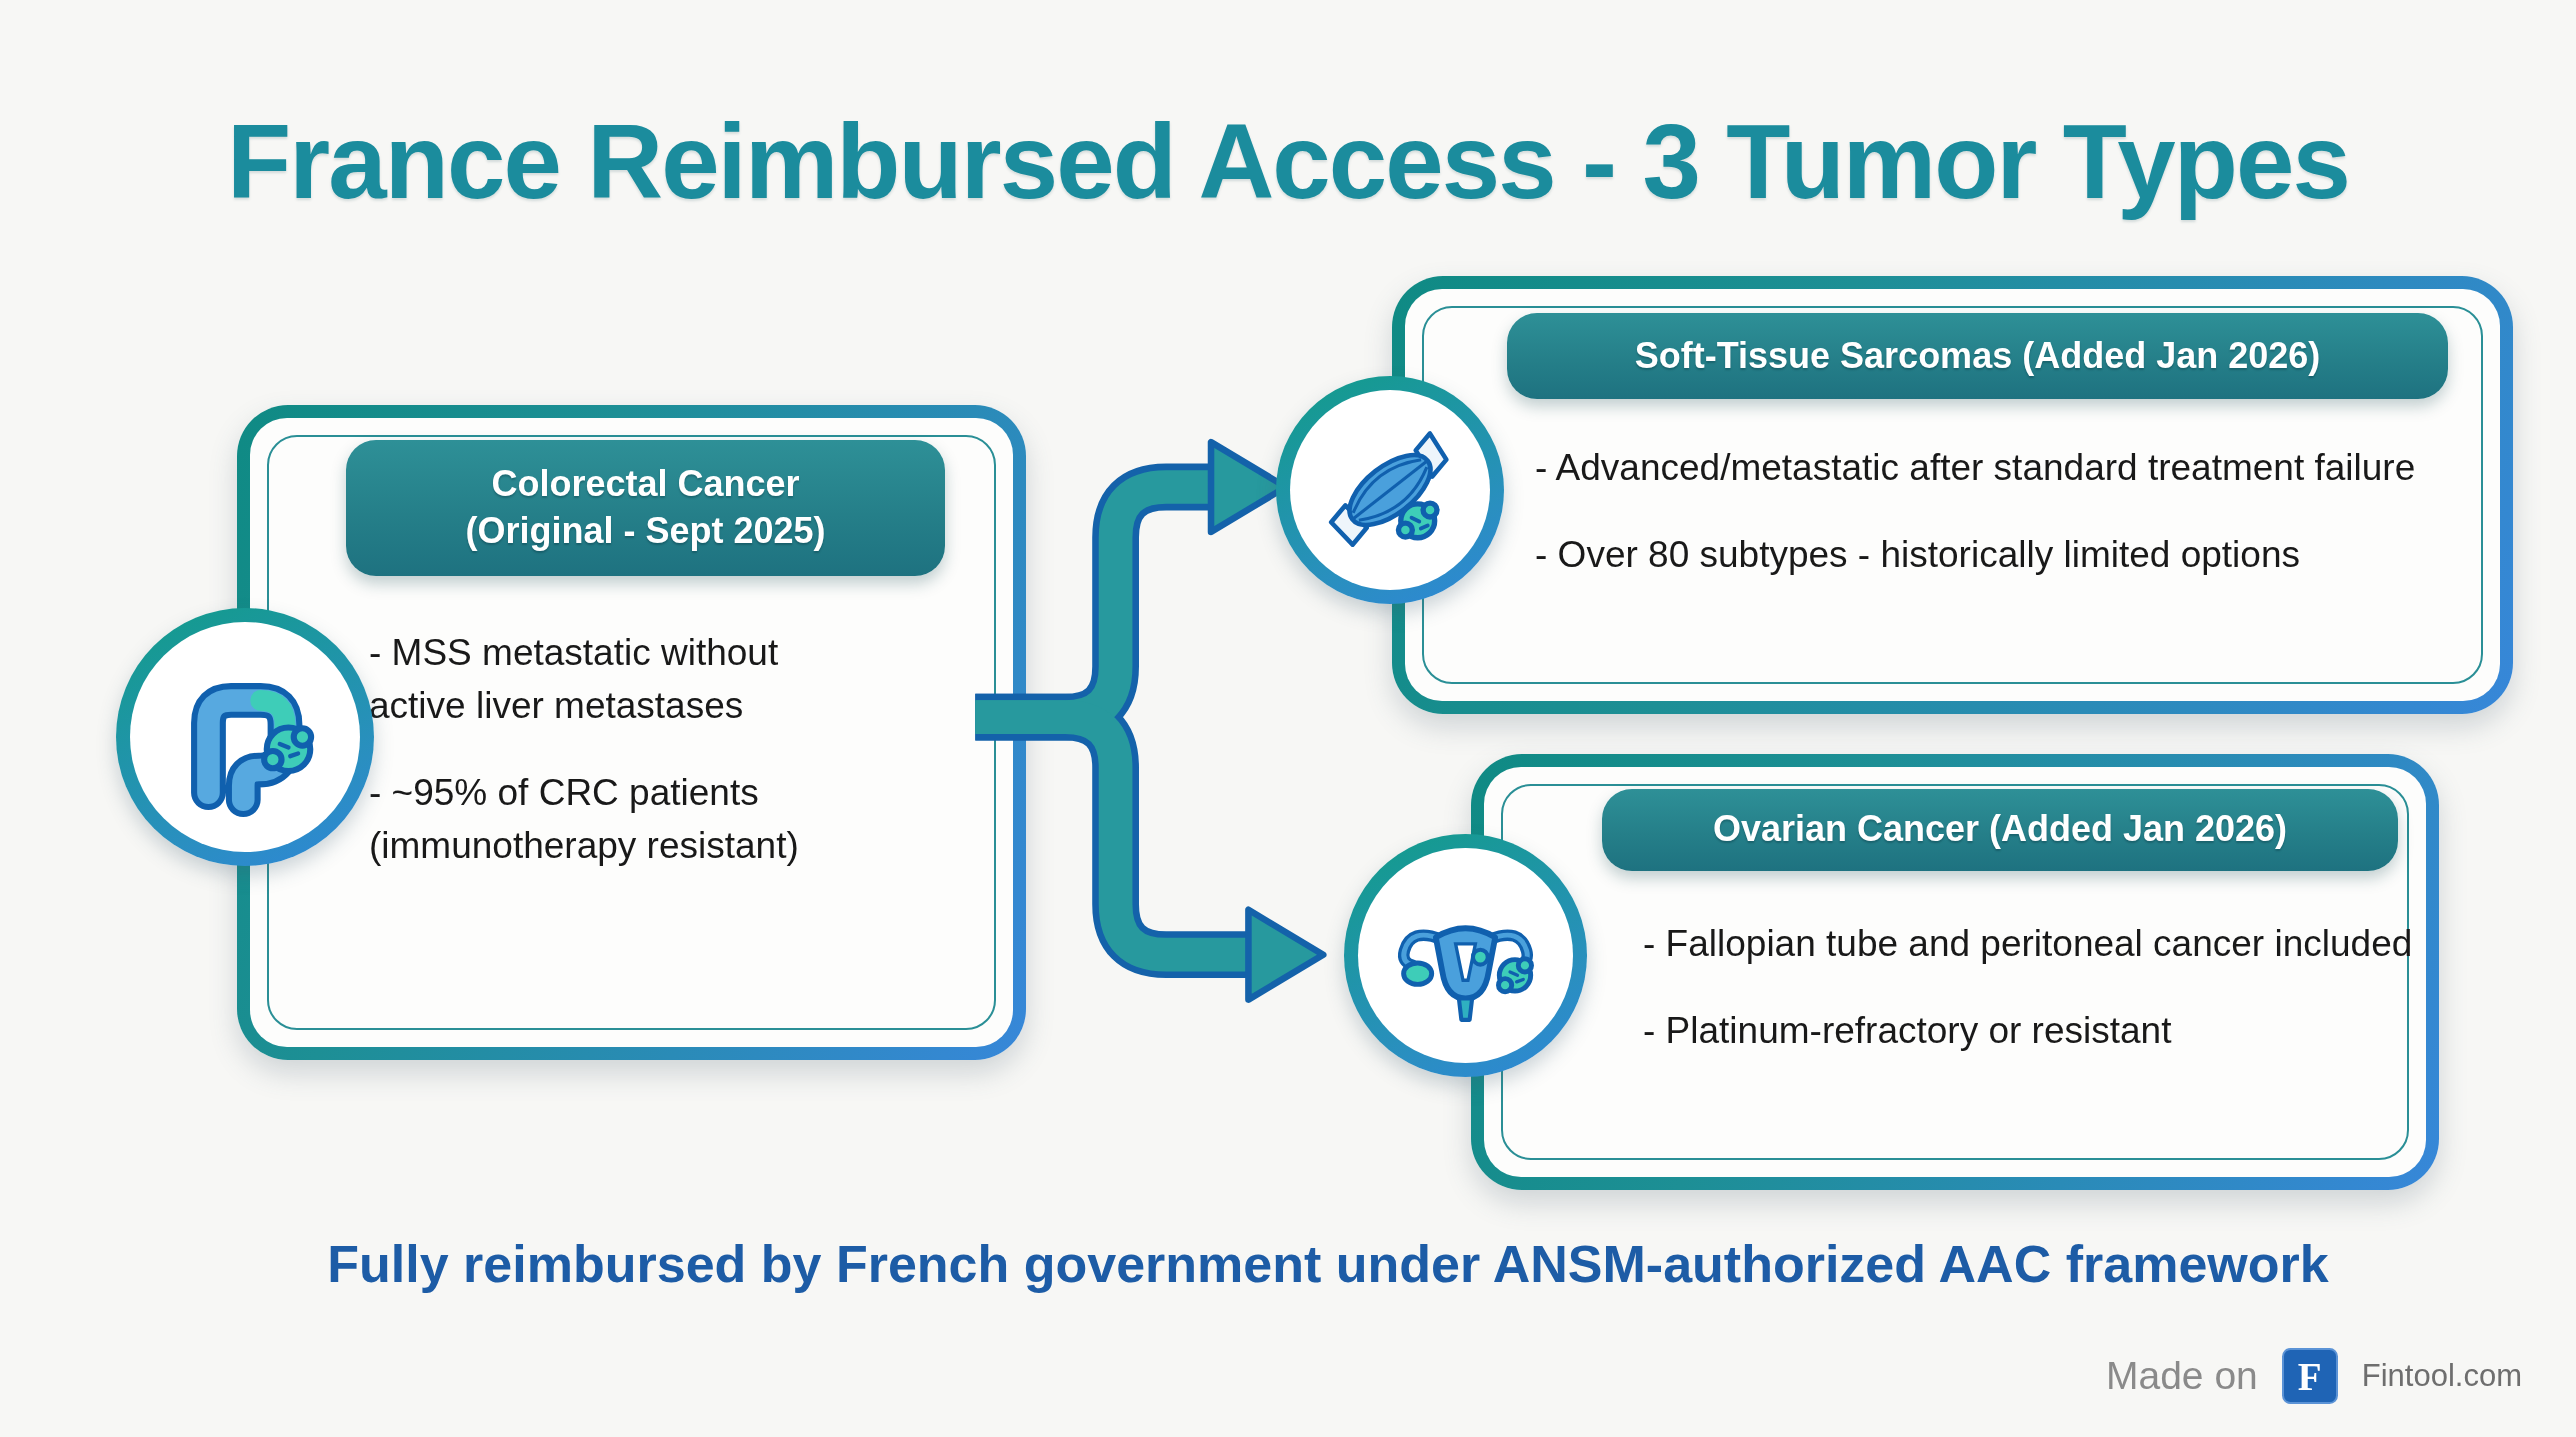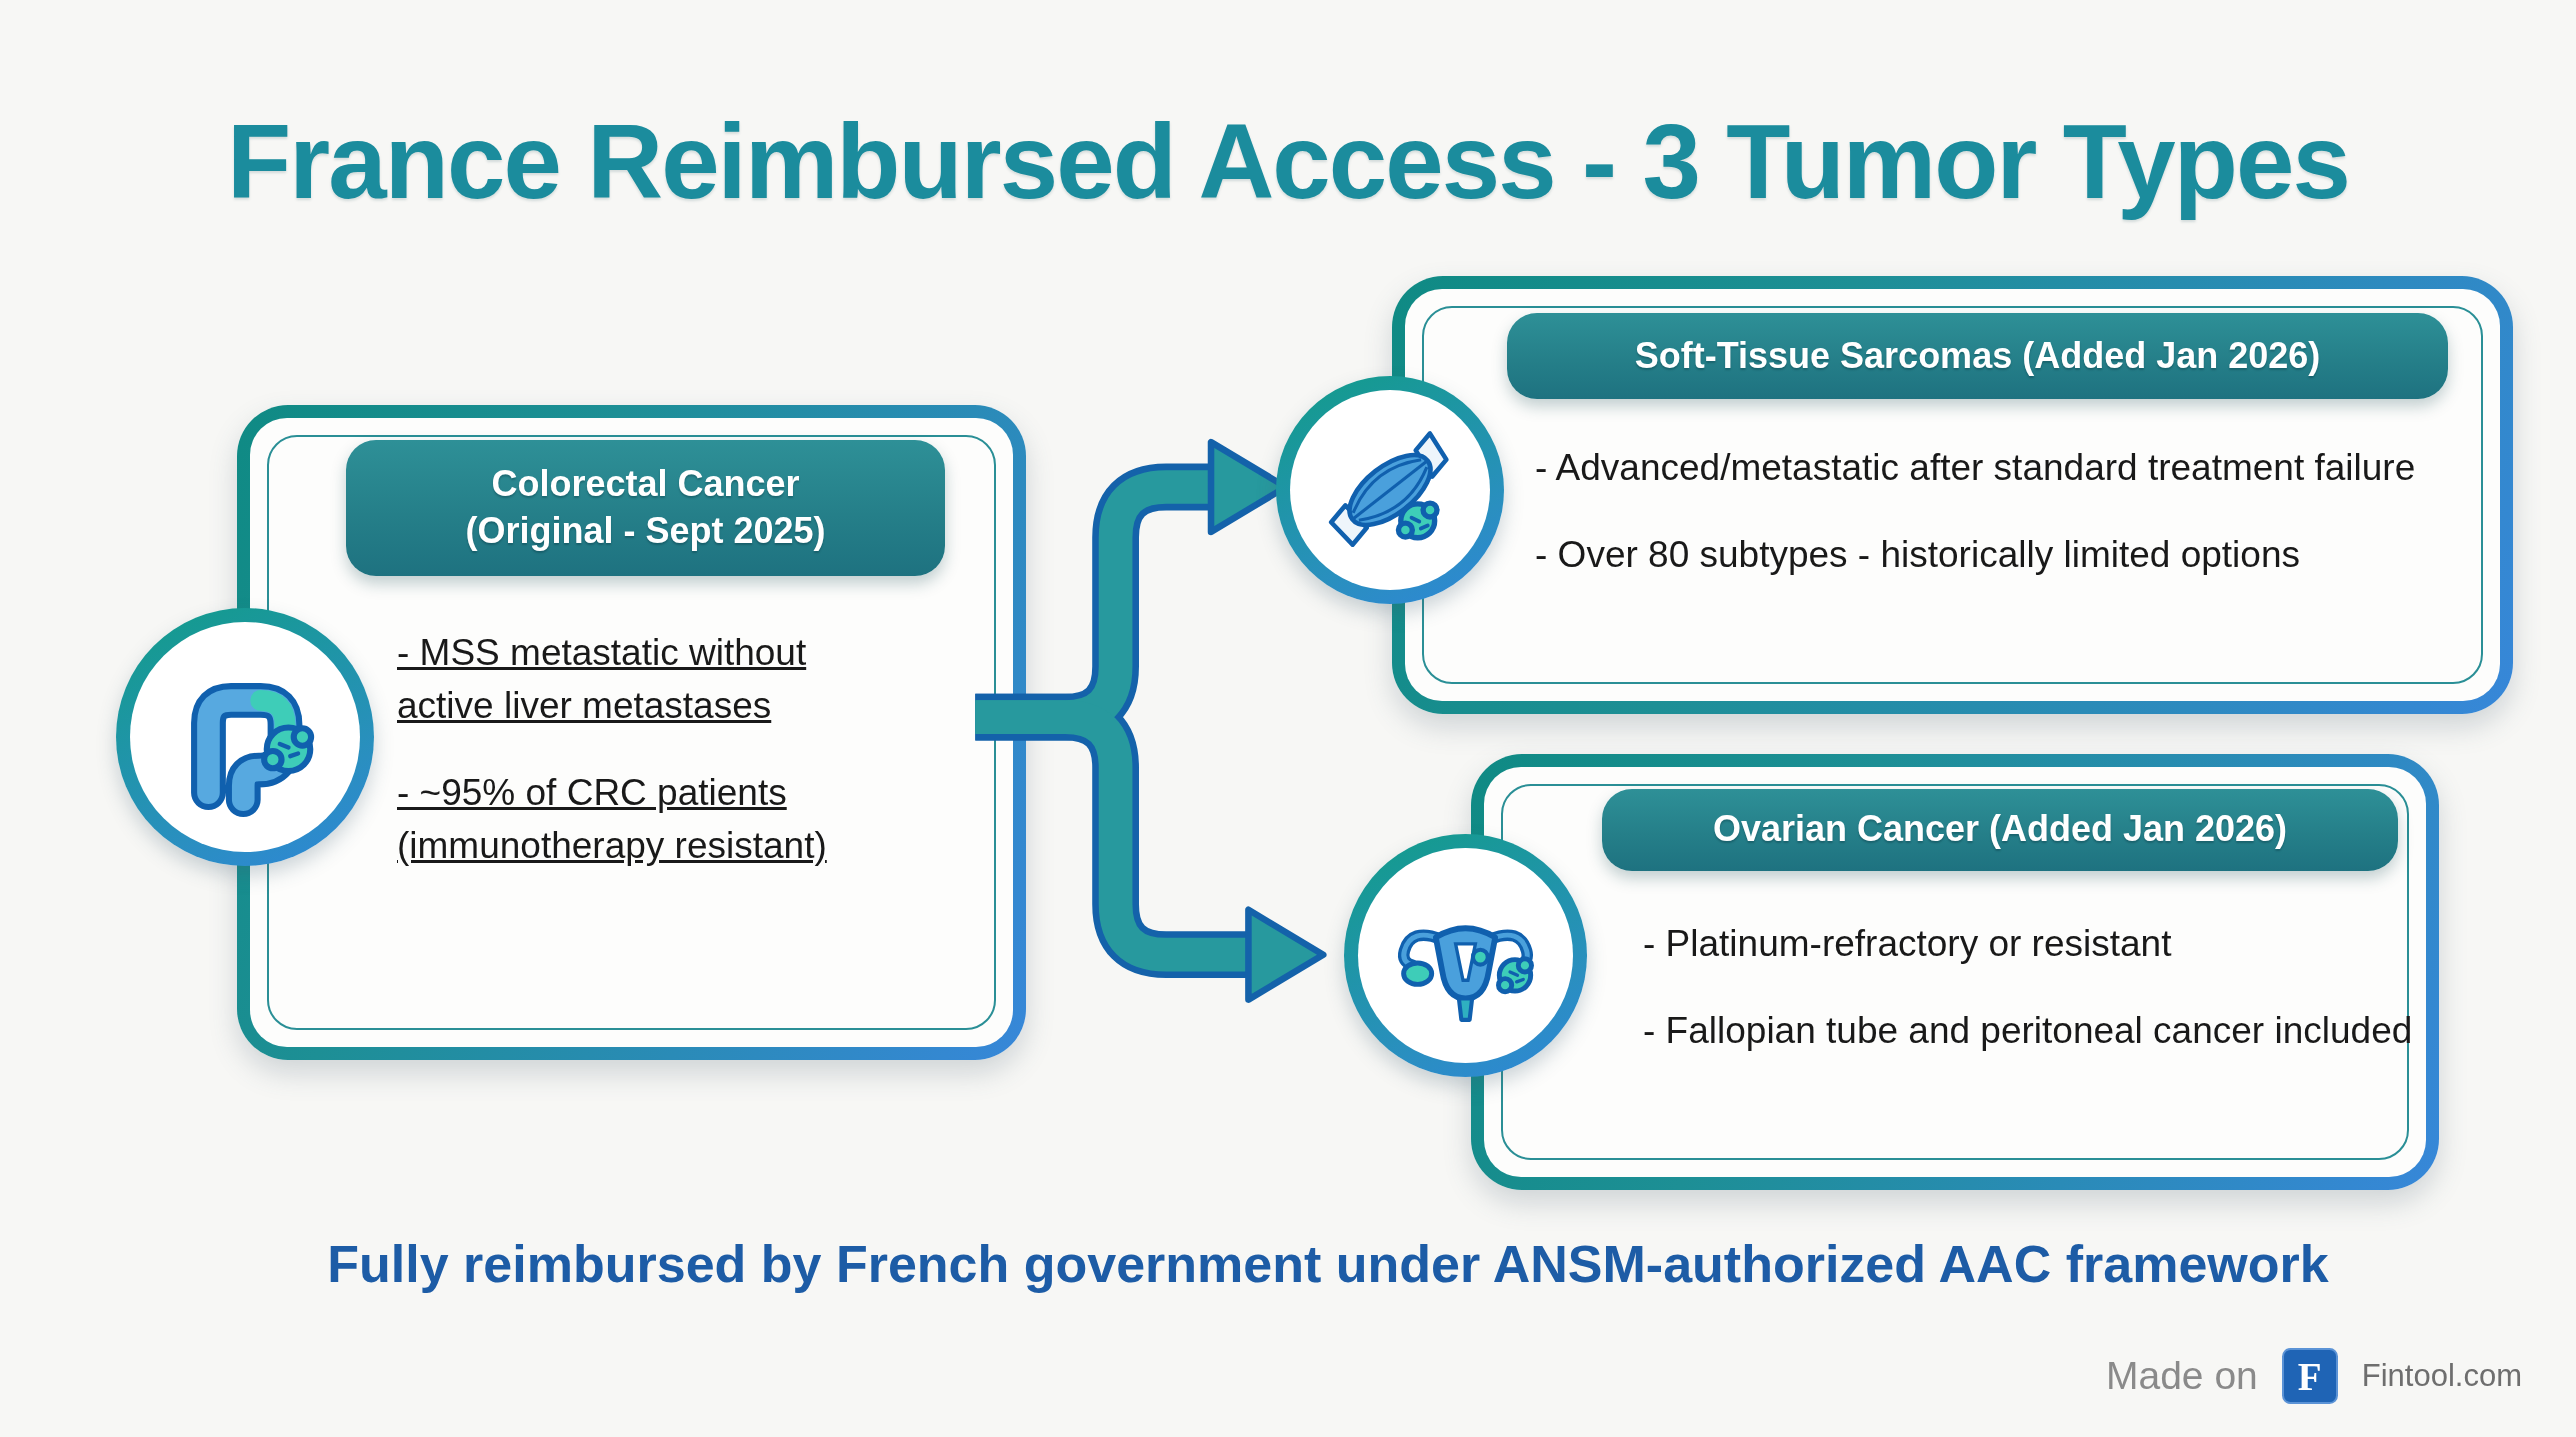--- a/index.html
+++ b/index.html
@@ -40,21 +40,21 @@
     color:#ffffff;font-weight:bold;font-size:36px;line-height:1.28;
     text-align:left;
     text-shadow:0 1.9px 1.9px rgba(0,40,50,.3);
   }
   .bullets{position:absolute;color:#191919;font-size:37px;line-height:53px;}
   .bullets p{margin:0 0 34px 0;}
   .bullets p:last-child{margin-bottom:0;}
   
   .card-colorectal{left:237px;top:405px;width:763px;height:629px;}
   .card-colorectal .pill{left:96px;top:21.5px;width:599px;height:136px;}
-  .card-colorectal .bullets{left:147px;top:208px;width:491px;text-decoration:underline;}
+  .card-colorectal .bullets{left:119px;top:208px;width:491px;}
   .card-sarcoma{left:1392px;top:276px;width:1095px;height:412px;}
   .card-sarcoma .pill{left:102px;top:24px;width:941px;height:86px;}
   .card-sarcoma .bullets{left:130px;top:152px;width:913px;}
   .card-ovarian{left:1471px;top:754px;width:942px;height:410px;}
   .card-ovarian .pill{left:118px;top:21.5px;width:796px;height:82px;}
   .card-ovarian .bullets{left:159px;top:150px;width:782px;}
   
   .badge{
     position:absolute;border-radius:50%;
     background:linear-gradient(155deg,#159a90 10%,#2a8fc0 70%,#2f86d8 100%);
@@ -122,22 +122,22 @@
     </div>
   </div>
 
   <div class="card card-ovarian">
     <div class="card-inner">
       <div class="inner-line"></div>
       <div class="pill">
         <span>Ovarian Cancer (Added Jan 2026)</span>
       </div>
       <div class="bullets">
+        <p>- Fallopian tube and peritoneal cancer included</p>
         <p>- Platinum-refractory or resistant</p>
-        <p>- Fallopian tube and peritoneal cancer included</p>
       </div>
     </div>
   </div>
 
   <svg class="connector" width="449" height="693" viewBox="1000 390 480 740">
     <g fill="none" stroke="#1462aa" stroke-width="50" stroke-linejoin="round">
       <path d="M 1042 766 H 1138 Q 1192 766 1192 712 V 574 Q 1192 520 1246 520 H 1298"></path>
       <path d="M 1042 766 H 1138 Q 1192 766 1192 820 V 966 Q 1192 1020 1246 1020 H 1338"></path>
     </g>
     <g fill="none" stroke="#27999e" stroke-width="36" stroke-linejoin="round">

